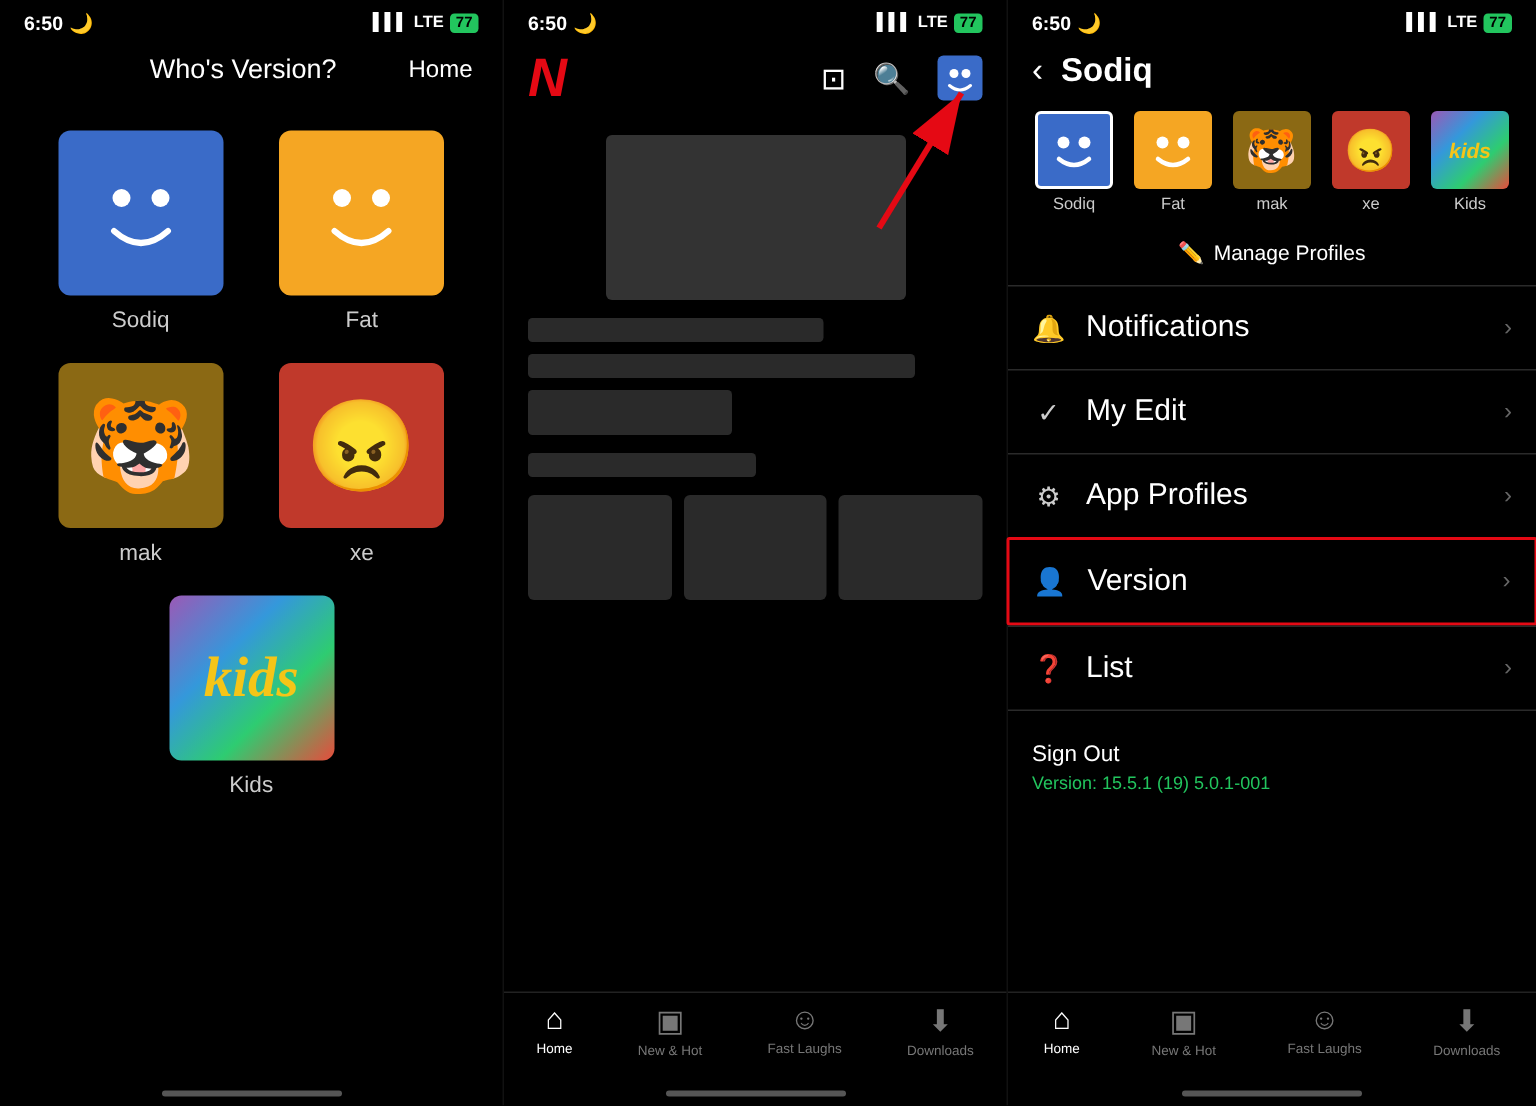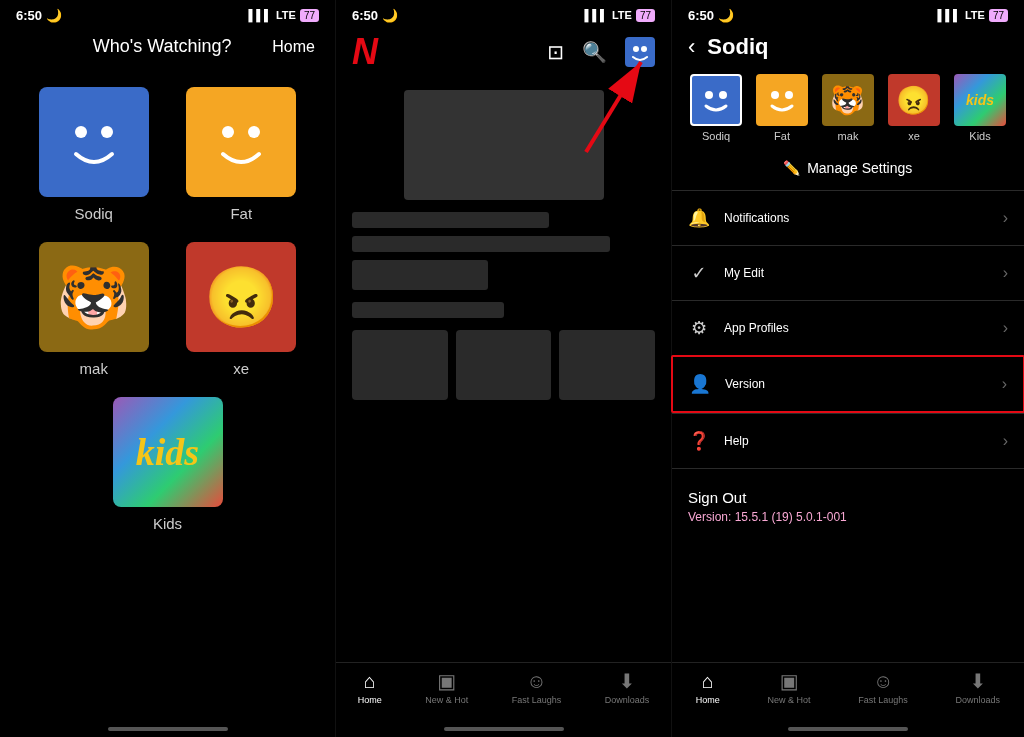--- a/index.html
+++ b/index.html
@@ -30,24 +30,24 @@
       align-items: center;
       padding: 6px 16px 4px;
       color: #fff;
       font-size: 13px;
       font-weight: 600;
       height: 28px;
     }
     .status-left { display: flex; align-items: center; gap: 4px; }
     .status-right { display: flex; align-items: center; gap: 4px; font-size: 11px; }
     .lte-badge {
-      background: #f0abfc;
+      background: #22c55e;
       color: #000;
       font-size: 10px;
-      font-weight: 400;
+      font-weight: 700;
       padding: 1px 4px;
       border-radius: 3px;
     }
 
     
     .panel1 .top-bar {
       display: flex;
       justify-content: space-between;
       align-items: center;
       padding: 8px 20px 10px;
@@ -263,37 +263,37 @@
       display: flex;
       align-items: center;
       justify-content: space-between;
       padding: 16px 16px;
       border-top: 1px solid #2a2a2a;
       position: relative;
     }
     .menu-item:last-child { border-bottom: 1px solid #2a2a2a; }
     .menu-item-left { display: flex; align-items: center; gap: 14px; }
     .menu-item-icon { font-size: 18px; color: #ccc; width: 22px; text-align: center; }
-    .menu-item-label { color: #fff; font-size: 12px; }
+    .menu-item-label { color: #fff; font-size: 20px; }
     .menu-item-chevron { color: #666; font-size: 16px; }
 
     
     .menu-item.highlighted {
       border: 2px solid #e50914;
       border-radius: 2px;
       margin: 0 -1px;
     }
 
     
     .sign-out-section {
       padding: 20px 16px 8px;
       text-align: left;
     }
     .sign-out-text { color: #fff; font-size: 15px; }
-    .version-text { color: #f9a8d4; font-size: 12px; margin-top: 4px; }
+    .version-text { color: #22c55e; font-size: 12px; margin-top: 4px; }
 
     
     .red-arrow-svg {
       position: absolute;
       top: 42px;
       right: 5px;
       z-index: 20;
       pointer-events: none;
     }
   </style>
@@ -309,21 +309,21 @@
     </div>
     <div class="status-right">
       <span>▌▌▌</span>
       <span>LTE</span>
       <span class="lte-badge">77</span>
     </div>
   </div>
 
   <div class="top-bar">
     <div class="spacer"></div>
-    <div class="title">Who's Watching?</div>
+    <div class="title">Who's Version?</div>
     <div class="edit-btn">Home</div>
   </div>
 
   <div class="profiles-grid">
 
     <div class="profile-item">
       <div class="profile-avatar avatar-blue">
         <svg class="smiley" viewBox="0 0 80 80">
           <circle cx="27" cy="30" r="6" fill="white"></circle>
           <circle cx="53" cy="30" r="6" fill="white"></circle>
@@ -513,21 +513,21 @@
     <div class="profile-mini">
       <div class="mini-avatar mini-kids">
         <span class="mini-kids-text">kids</span>
       </div>
       <span class="mini-name">Kids</span>
     </div>
   </div>
 
   <div class="manage-profiles">
     <span class="pencil-icon">✏️</span>
-    <span>Manage Settings</span>
+    <span>Manage Profiles</span>
   </div>
 
   <div class="menu-list">
 
     <div class="menu-item">
       <div class="menu-item-left">
         <span class="menu-item-icon">🔔</span>
         <span class="menu-item-label">Notifications</span>
       </div>
       <span class="menu-item-chevron">›</span>
@@ -553,21 +553,21 @@
       <div class="menu-item-left">
         <span class="menu-item-icon">👤</span>
         <span class="menu-item-label">Version</span>
       </div>
       <span class="menu-item-chevron">›</span>
     </div>
 
     <div class="menu-item">
       <div class="menu-item-left">
         <span class="menu-item-icon">❓</span>
-        <span class="menu-item-label">Help</span>
+        <span class="menu-item-label">List</span>
       </div>
       <span class="menu-item-chevron">›</span>
     </div>
   </div>
 
   <div class="sign-out-section">
     <div class="sign-out-text">Sign Out</div>
     <div class="version-text">Version: 15.5.1 (19) 5.0.1-001</div>
   </div>
 

